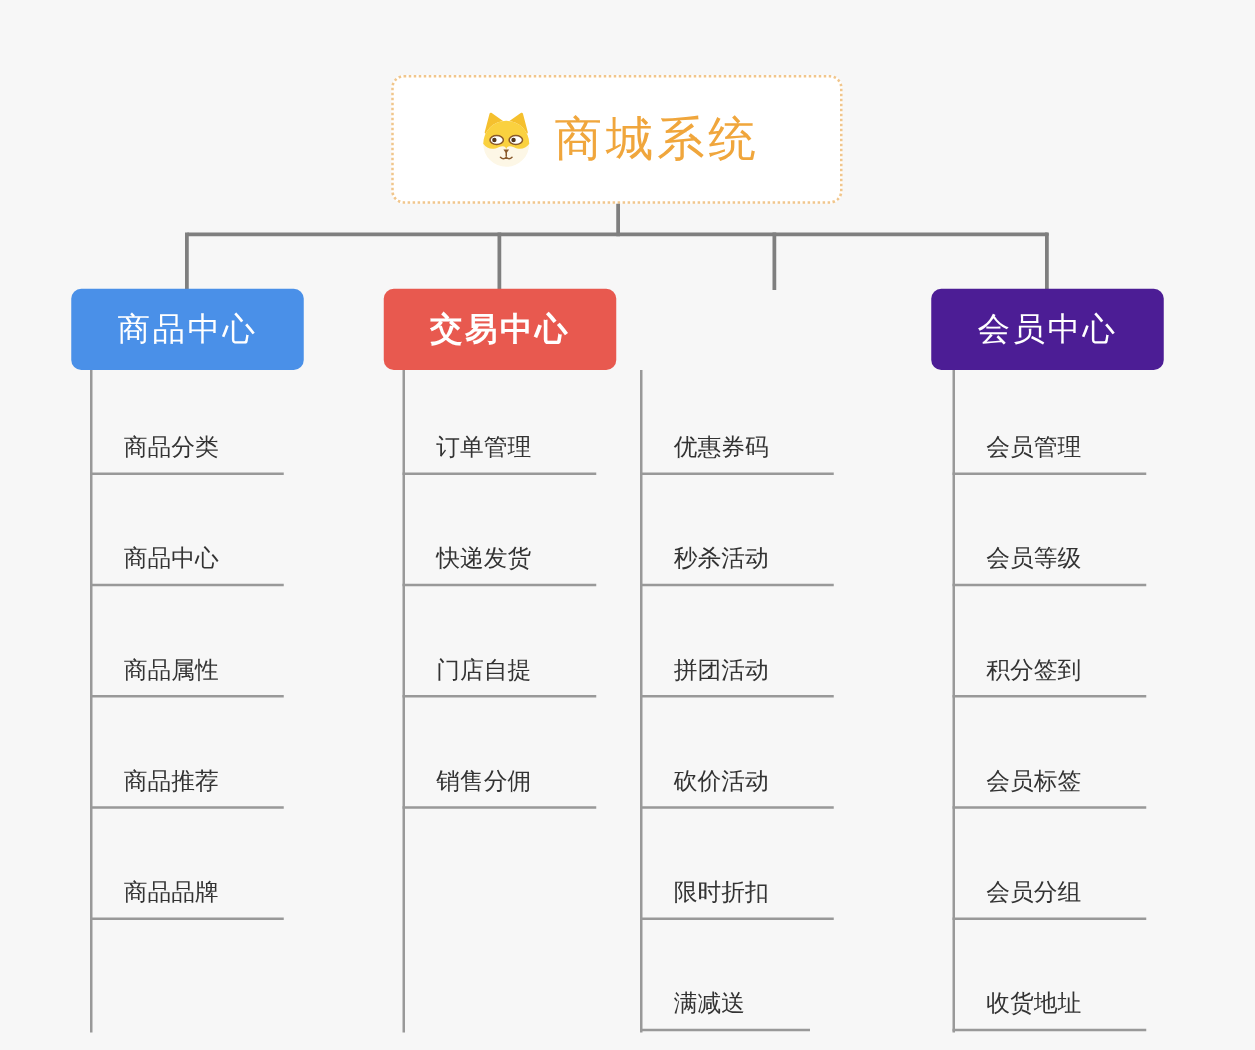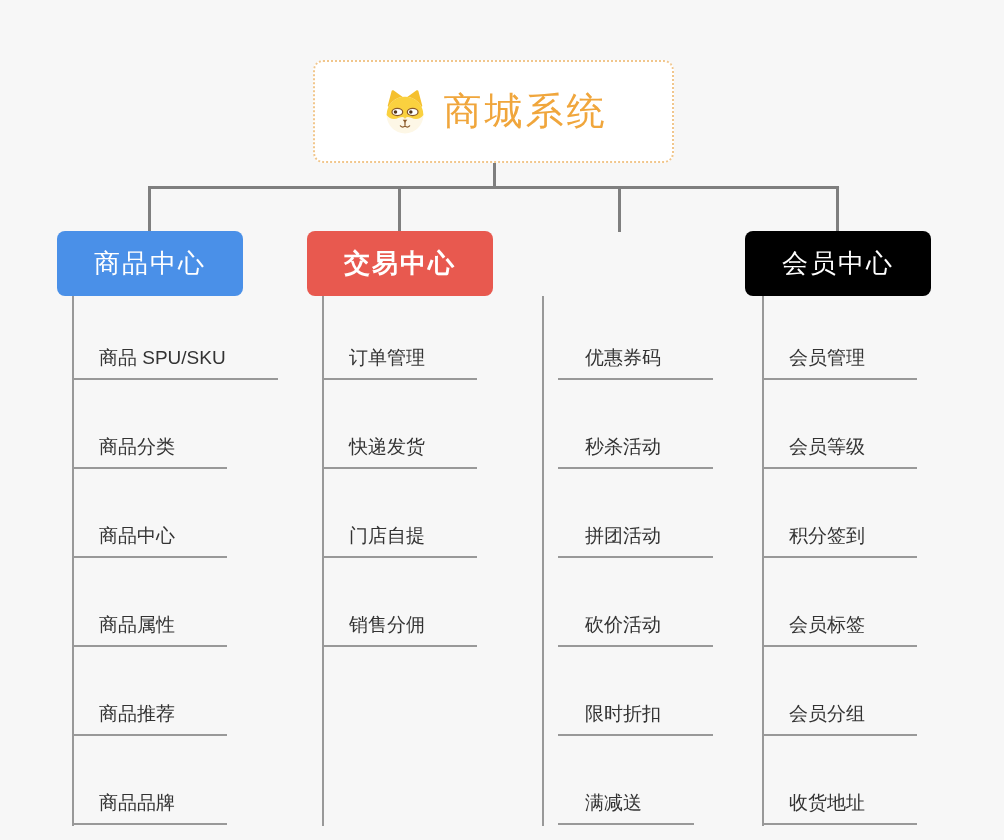--- a/index.html
+++ b/index.html
@@ -102,23 +102,20 @@
   </div>
 
   <div class="conn stub"></div>
   <div class="conn hbar"></div>
 
 <div class="conn vdrop" style="left: 148px;"></div>
     <div class="branch-box" style="left: 57px; background: rgb(74, 144, 232);">商品中心</div>
     <div class="leaf-col" style="left: 72px;">
       <div class="col-line"></div>
       <div class="leaf-row">
-        <span class="leaf">商品 SPU/SKU</span>
-      </div>
-      <div class="leaf-row">
         <span class="leaf">商品分类</span>
       </div>
       <div class="leaf-row">
         <span class="leaf">商品中心</span>
       </div>
       <div class="leaf-row">
         <span class="leaf">商品属性</span>
       </div>
       <div class="leaf-row">
         <span class="leaf">商品推荐</span>
@@ -138,21 +135,21 @@
         <span class="leaf">快递发货</span>
       </div>
       <div class="leaf-row">
         <span class="leaf">门店自提</span>
       </div>
       <div class="leaf-row">
         <span class="leaf">销售分佣</span>
       </div>
     </div>
     <div class="conn vdrop" style="left: 618px;"></div>
-    <div class="leaf-col" style="left: 542px; padding-left: 16px;">
+    <div class="leaf-col" style="left: 512px;">
       <div class="col-line"></div>
       <div class="leaf-row">
         <span class="leaf">优惠券码</span>
       </div>
       <div class="leaf-row">
         <span class="leaf">秒杀活动</span>
       </div>
       <div class="leaf-row">
         <span class="leaf">拼团活动</span>
       </div>
@@ -160,21 +157,21 @@
         <span class="leaf">砍价活动</span>
       </div>
       <div class="leaf-row">
         <span class="leaf">限时折扣</span>
       </div>
       <div class="leaf-row">
         <span class="leaf">满减送</span>
       </div>
     </div>
     <div class="conn vdrop" style="left: 836px;"></div>
-    <div class="branch-box" style="left: 745px; background: #000000;">会员中心</div>
+    <div class="branch-box" style="left: 745px; background: #4c1d95;">会员中心</div>
     <div class="leaf-col" style="left: 762px;">
       <div class="col-line"></div>
       <div class="leaf-row">
         <span class="leaf">会员管理</span>
       </div>
       <div class="leaf-row">
         <span class="leaf">会员等级</span>
       </div>
       <div class="leaf-row">
         <span class="leaf">积分签到</span>

